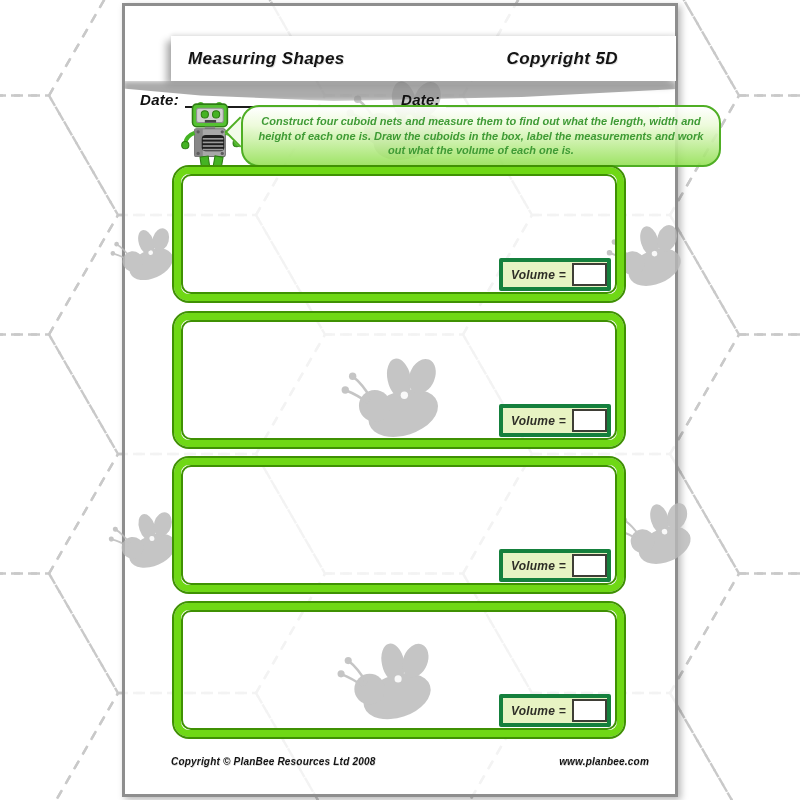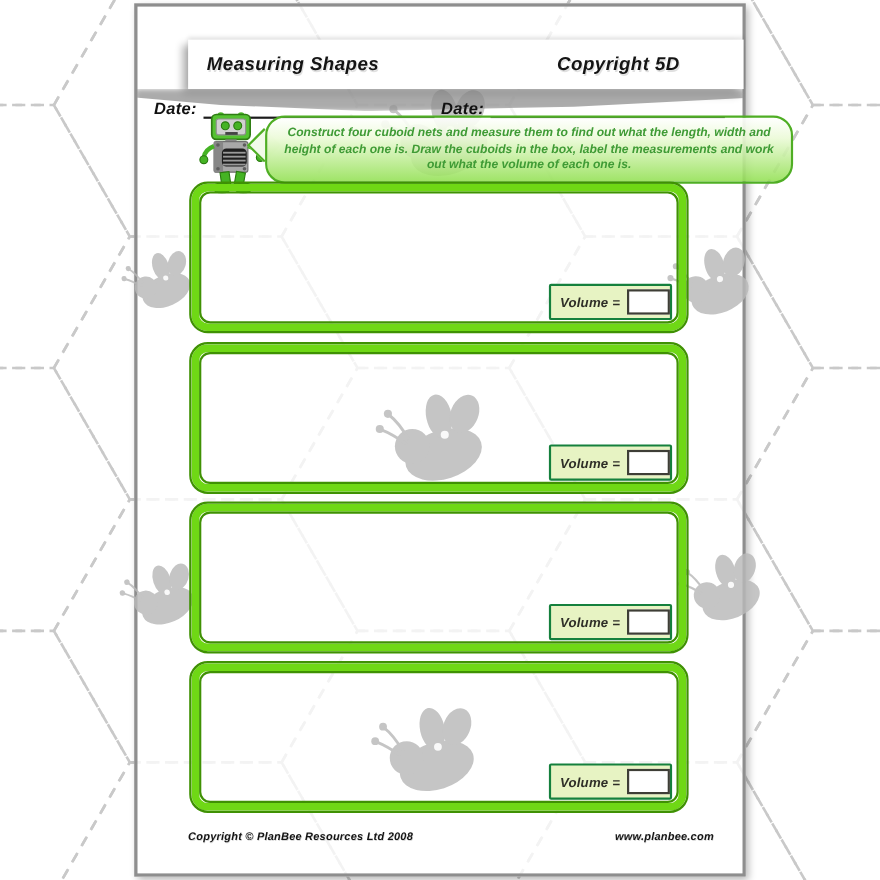--- a/index.html
+++ b/index.html
@@ -79,21 +79,21 @@
     border:2px solid #3f9103;border-radius:17px;
     box-shadow:inset 0 0 0 7px #6fd815;
     box-sizing:border-box;
   }
   .gbox-inner{
     position:absolute;left:7px;right:7px;top:7px;bottom:7px;
     border:2px solid #3f9103;border-radius:10px;
   }
   .volume{
     position:absolute;right:13px;bottom:10px;width:112px;height:33px;
-    background:#e7f3c3;border:2px solid #15803d;border-radius:2px;
+    background:#e7f3c3;border:4px solid #15803d;border-radius:2px;
     box-sizing:border-box;
     display:flex;align-items:center;justify-content:flex-start;
     padding-left:8px;
   }
   .volume-label{font-size:12px;font-weight:bold;color:#2e2e27;letter-spacing:0.2px;white-space:nowrap;}
   .volume-input{
     width:56px;height:23px;margin-left:6px;
     background:#ffffff;border:2px solid #3e3e36;box-sizing:border-box;
   }
   

